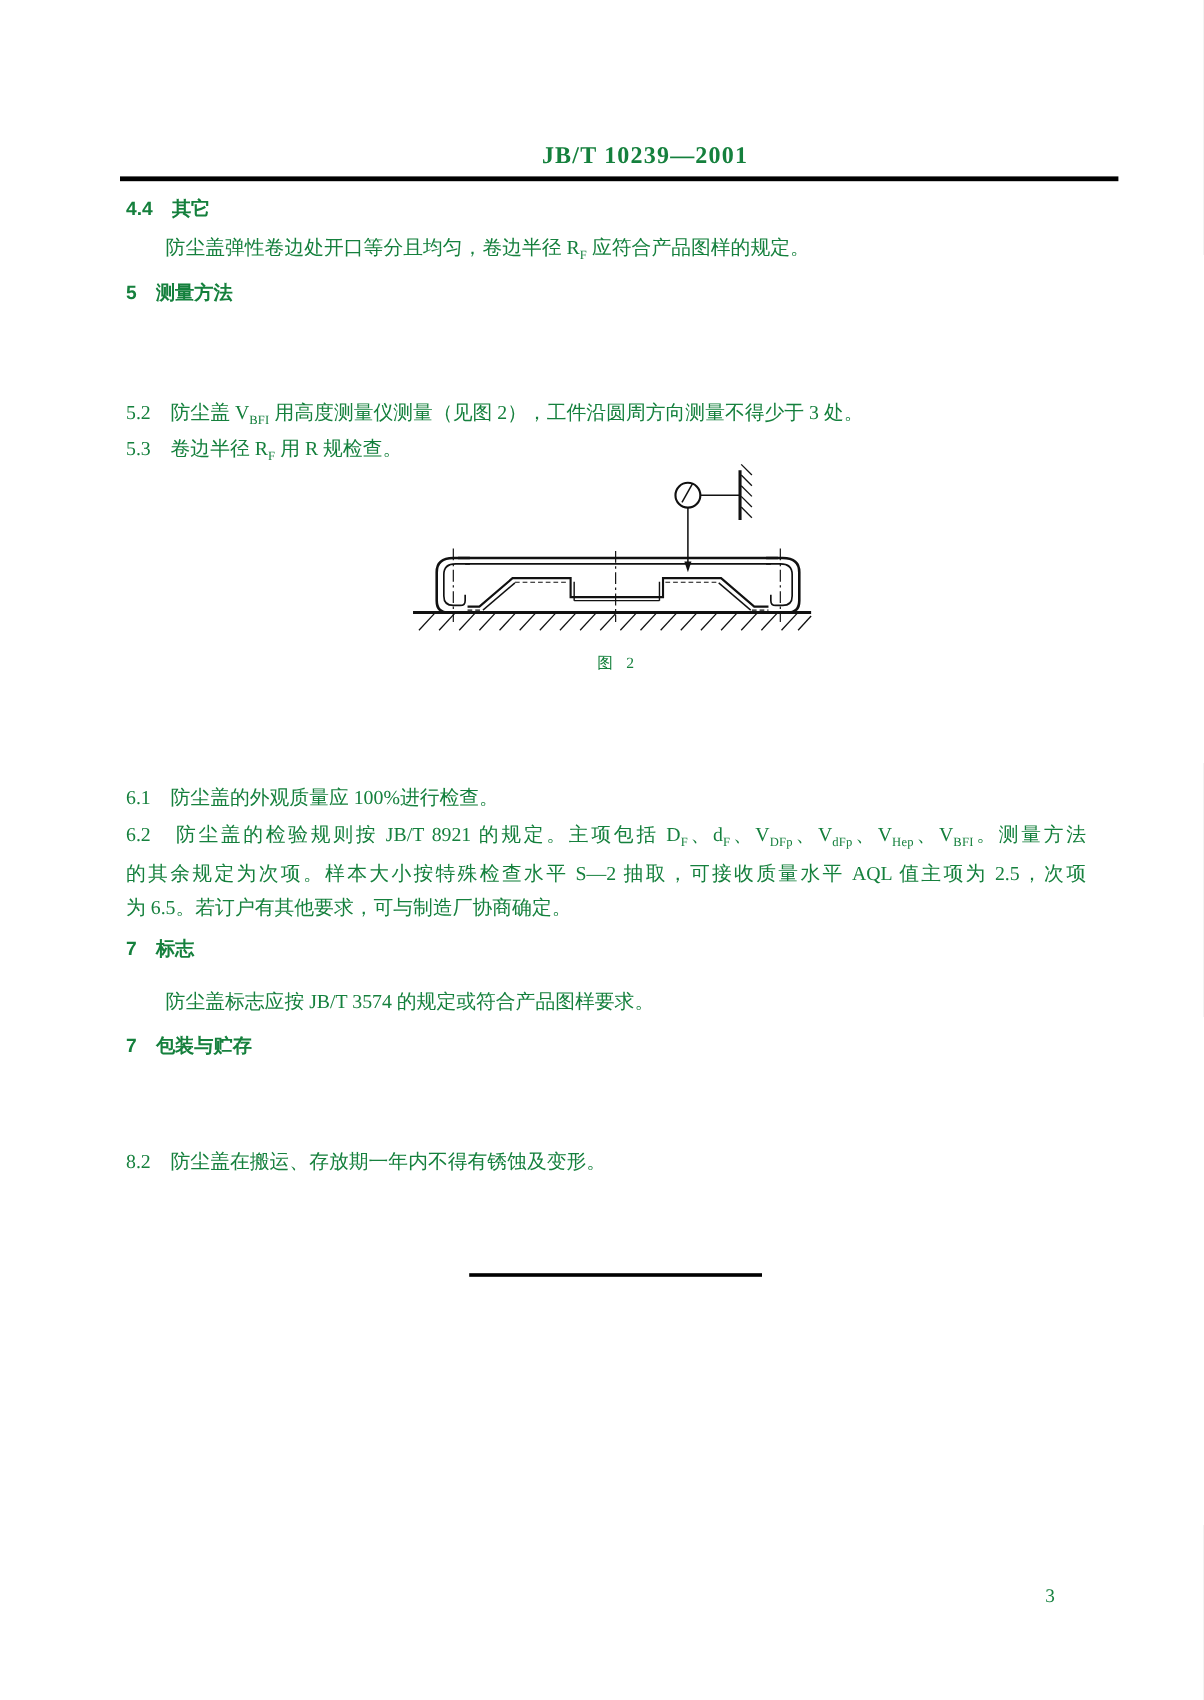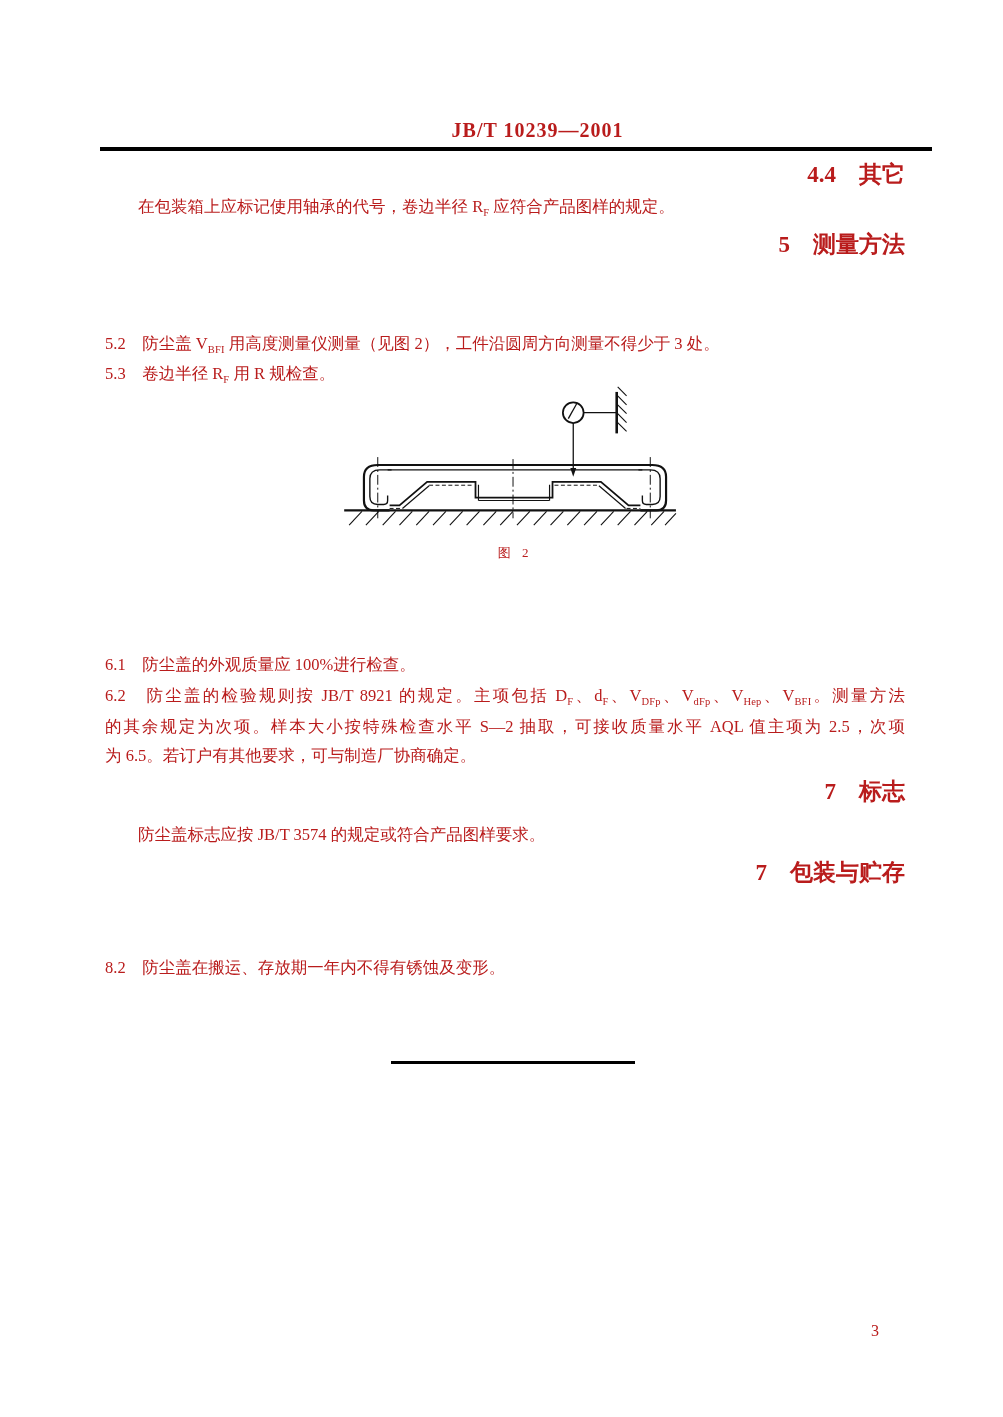--- a/index.html
+++ b/index.html
@@ -1,33 +1,33 @@
 <!DOCTYPE html>
 <html lang="zh"><head>
 <meta charset="utf-8">
 <style>
   html,body{margin:0;padding:0;background:#e8e8e8;}
   .page{
     position:relative;
     width:1003px;height:1417px;
     margin:0 auto;
     background:#ffffff;
-    color:#b91c1c;
+    color:#15803d;
     font-family:"Liberation Serif","DejaVu Serif",serif;
     overflow:hidden;
   }
   .abs{position:absolute;}
   .body-text{
     left:105px;width:800px;
     font-size:16.5px;line-height:29px;
   }
   .heading{
     left:105px;width:800px;
-    font-family:Liberation Serif, serif;
-    font-weight:bold;font-size:23px;line-height:24px;text-align:right;
+    font-family:Liberation Sans, sans-serif;
+    font-weight:bold;font-size:16px;line-height:24px;
   }
   .line{min-height:29px;}
   .jl{text-align:justify;text-align-last:justify;}
   .indent .line:first-child{text-indent:2em;}
   .sb{font-size:10.5px;position:relative;top:3.5px;letter-spacing:0.2px;}
   .std-header{
     left:0;right:0;top:119px;
     text-align:center;padding-left:72px;
     font-weight:bold;font-size:20px;
     font-family:"Liberation Serif","DejaVu Serif",serif;
@@ -46,21 +46,21 @@
 </head>
 <body>
 
 <div class="page">
 
   <div class="abs std-header">JB/T 10239—2001</div>
   <div class="abs header-rule"></div>
 
   <div class="abs heading" style="top:163px">4.4　其它</div>
   <div class="abs body-text indent" style="top:192px">
-      <div class="line"><span>在包装箱上应标记使用轴承的代号，卷边半径 R</span><span class="sb">F</span><span> 应符合产品图样的规定。</span></div>
+      <div class="line"><span>防尘盖弹性卷边处开口等分且均匀，卷边半径 R</span><span class="sb">F</span><span> 应符合产品图样的规定。</span></div>
     </div>
 
   <div class="abs heading" style="top:233px">5　测量方法</div>
   <div class="abs body-text" style="top:329px">
       <div class="line"><span>5.2　防尘盖 V</span><span class="sb">BFI</span><span> 用高度测量仪测量（见图 2），工件沿圆周方向测量不得少于 3 处。</span></div>
     </div>
   <div class="abs body-text" style="top:359px">
       <div class="line"><span>5.3　卷边半径 R</span><span class="sb">F</span><span> 用 R 规检查。</span></div>
     </div>
 

